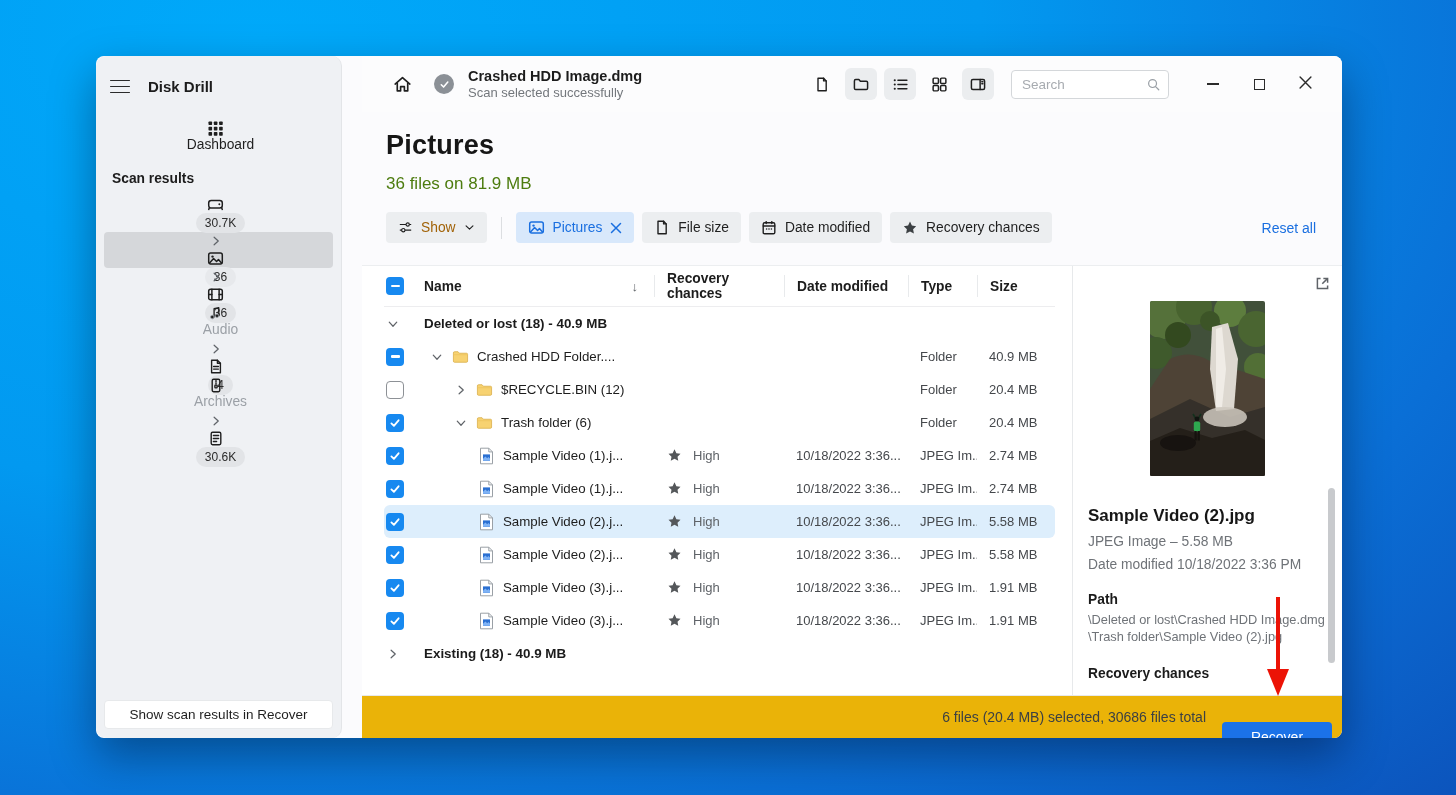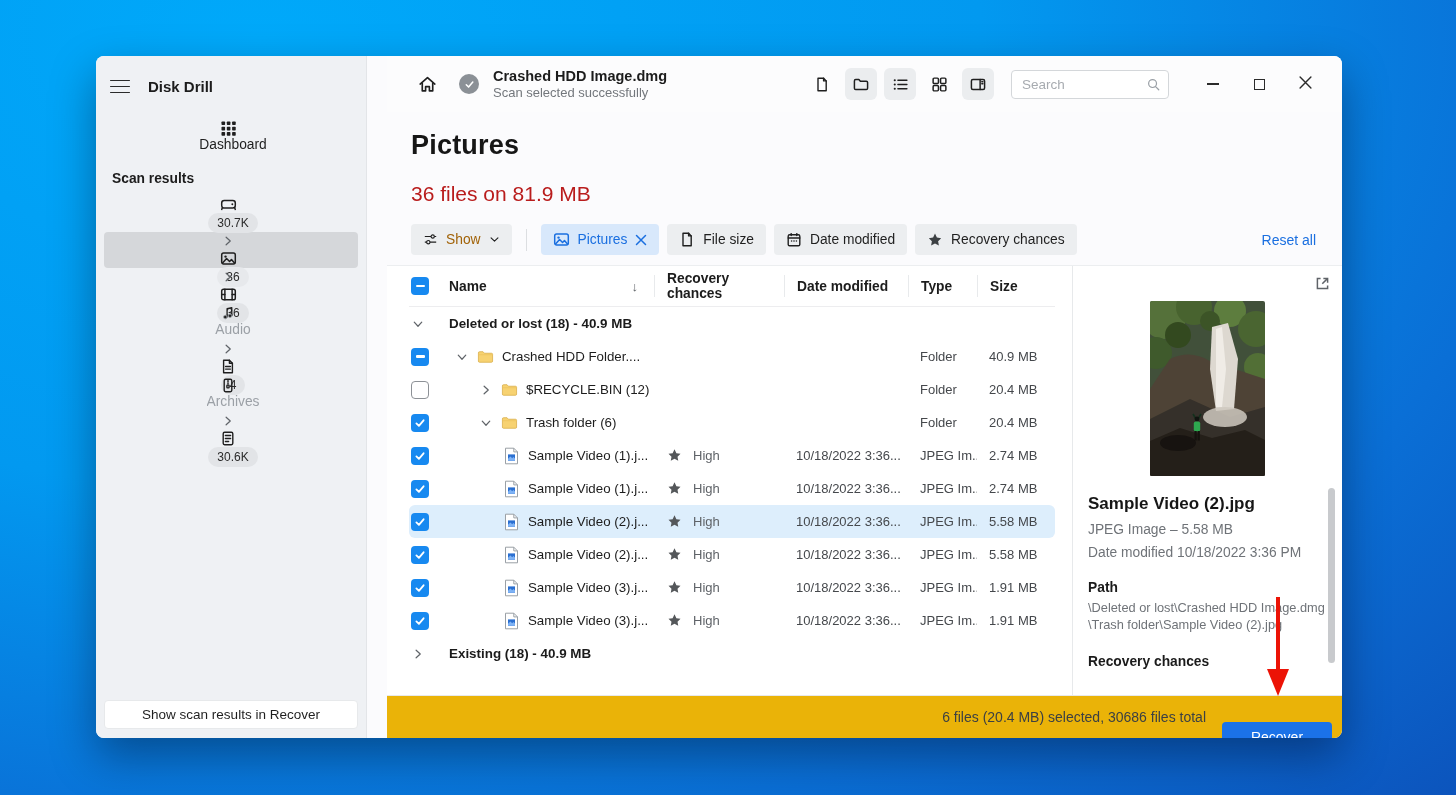--- a/index.html
+++ b/index.html
@@ -6,21 +6,21 @@
   html,body { width:1456px; height:795px; font-family:"Liberation Sans", sans-serif; }
   .desktop { position:relative; width:1456px; height:795px; overflow:hidden;
     background: radial-gradient(130% 150% at 18% 5%, #00a9fa 0%, #0299f0 38%, #0a6fd6 68%, #0d47b0 100%); }
 
   
   .window { position:absolute; left:96px; top:56px; width:1246px; height:682px;
     background:#fbfbfd; border-radius:8px; overflow:hidden; display:flex;
     box-shadow:0 18px 45px rgba(0,0,20,.38); }
 
   
-  .sidebar { width:271px; background:#eff1f4; border-right:1px solid #e3e5e8; display:flex; flex-direction:column; flex-shrink:0; }
+  .sidebar { width:246px; background:#eff1f4; border-right:1px solid #e3e5e8; display:flex; flex-direction:column; flex-shrink:0;border-radius:10px; }
   .sb-header { display:flex; align-items:center; gap:18px; padding:22px 16px 10px 14px; }
   .hamburger { width:20px; height:14px; display:flex; flex-direction:column; justify-content:space-between; cursor:pointer; }
   .hamburger span { display:block; height:1.8px; background:#2b2b2b; border-radius:1px; }
   .sb-title { font-size:15px; font-weight:bold; color:#1c1c1c; }
   .sb-nav { padding:14px 8px 0 8px; }
   .sb-item { display:flex; align-items:center; height:36px; padding:0 10px 0 14px; border-radius:4px; cursor:pointer;flex-direction:column; }
   .sb-item.selected { background:#d5d7da; }
   .sb-item .chev-slot { width:22px; display:flex; align-items:center; }
   .sb-item .ic { width:18px; height:18px; margin-right:10px; display:flex; align-items:center; justify-content:center; }
   .sb-item .lbl { font-size:13.8px; color:#1f1f1f; white-space:nowrap; overflow:hidden; flex:1; }
@@ -47,21 +47,21 @@
   .searchbox { position:relative; margin-left:10px; }
   .searchbox input { width:158px; height:29px; border:1px solid #d4d7da; border-radius:4px; padding:0 28px 0 10px;
     font-size:13.5px; color:#333; font-family:inherit; background:#fff; outline:none; }
   .searchbox input::placeholder { color:#a7abb0; }
   .searchbox .ic { position:absolute; right:8px; top:7px; }
   .win-controls { display:flex; align-items:center; margin-left:14px; }
   .win-btn { width:46px; height:40px; display:flex; align-items:center; justify-content:center; cursor:pointer; background:none; border:none; }
 
   .content-header { padding:18px 26px 0 24px; background:#fbfbfd; flex-shrink:0; height:153px; }
   .page-title { font-size:27px; font-weight:bold; color:#161616; letter-spacing:.2px; }
-  .page-subtitle { font-size:21px; color:#b91c1c; margin-top:21px; }
+  .page-subtitle { font-size:17px; color:#4d7c0f; margin-top:13px; }
   .filterbar { display:flex; align-items:center; margin-top:18px; gap:8px; }
   .show-btn { display:flex; align-items:center; gap:8px; background:#eceef0; border:none; border-radius:4px;
     height:31px; padding:0 12px; font-size:13.8px; color:#a16207; cursor:pointer; font-family:inherit; }
   .vdiv { width:1px; height:22px; background:#dcdee1; margin:0 6px; }
   .chip { display:flex; align-items:center; gap:8px; background:#eceef0; border:none; border-radius:4px;
     height:31px; padding:0 12px; font-size:13.8px; color:#1f1f1f; cursor:pointer; font-family:inherit; }
   .chip.active { background:#d8e8fb; color:#1a6fe0; }
   .reset-link { margin-left:auto; font-size:14px; color:#1a6fe0; cursor:pointer; background:none; border:none; font-family:inherit; }
 
   
@@ -87,21 +87,21 @@
   .chev { width:14px; height:14px; display:flex; align-items:center; justify-content:center; flex-shrink:0; }
   .fic { width:17px; height:18px; display:flex; align-items:center; justify-content:center; flex-shrink:0; }
   .c-chance { display:flex; align-items:center; gap:11px; padding-left:13px; color:#5f6368; }
   .star-g { width:15px; height:15px; display:flex; }
   .c-date, .c-type, .c-size { color:#45484c; padding-left:12px; white-space:nowrap; overflow:hidden; }
 
   
   .preview { width:270px; flex-shrink:0; border-left:1px solid #e7e9eb; position:relative; padding:14px 15px 0 15px; }
   .ext-btn { position:absolute; top:8px; right:9px; width:22px; height:22px; background:none; border:none; cursor:pointer; display:flex; align-items:center; justify-content:center; }
   .pv-img { display:block; margin:21px auto 0 auto; width:115px; height:175px; border-radius:2px; overflow:hidden; }
-  .pv-title { font-size:17px; font-weight:bold; color:#161616; margin-top:18px; }
+  .pv-title { font-size:17px; font-weight:bold; color:#161616; margin-top:30px; }
   .pv-meta { font-size:13.8px; color:#6f7control control control control3px; }
   .pv-meta, .pv-date { font-size:13.8px; color:#6f7378; margin-top:8px; }
   .pv-sec { font-size:13.8px; font-weight:bold; color:#1b1b1b; margin-top:20px; }
   .pv-path { font-size:12.8px; color:#6f7378; margin-top:4px; line-height:1.35; word-break:break-all; }
   .pv-scroll { position:absolute; right:7px; top:222px; width:7px; height:175px; background:#c8cacd; border-radius:4px; cursor:pointer; }
 
   
   .bottombar { height:43px; background:#eab308; border-top:1px solid #e7e9eb; display:flex; align-items:center; justify-content:flex-end; padding:0 10px; gap:16px; flex-shrink:0; }
   .status-summary { font-size:14px; color:#3c4043; }
   .recover-btn { width:110px; height:30px; background:#1b72e8; color:#fff; border:none; border-radius:4px;

